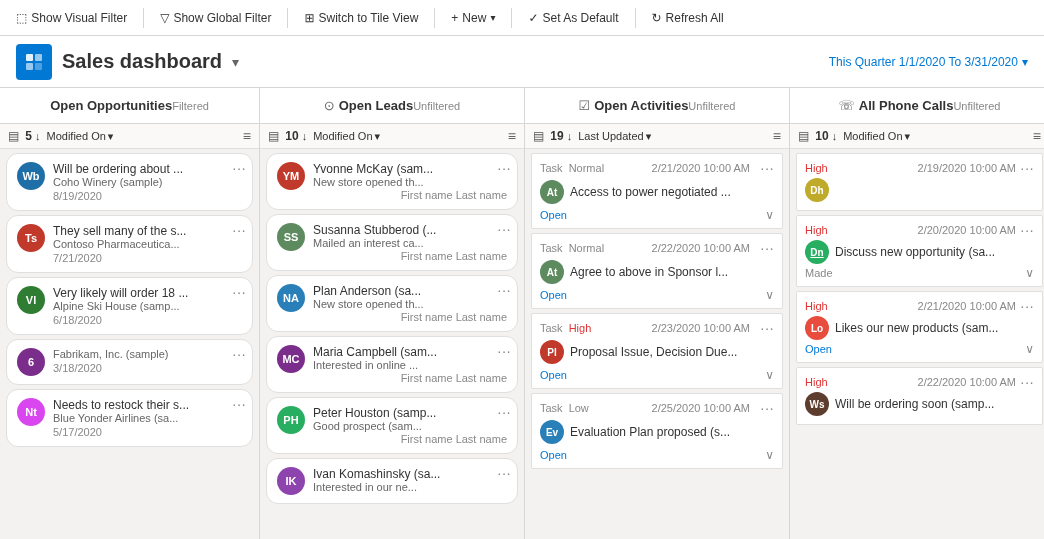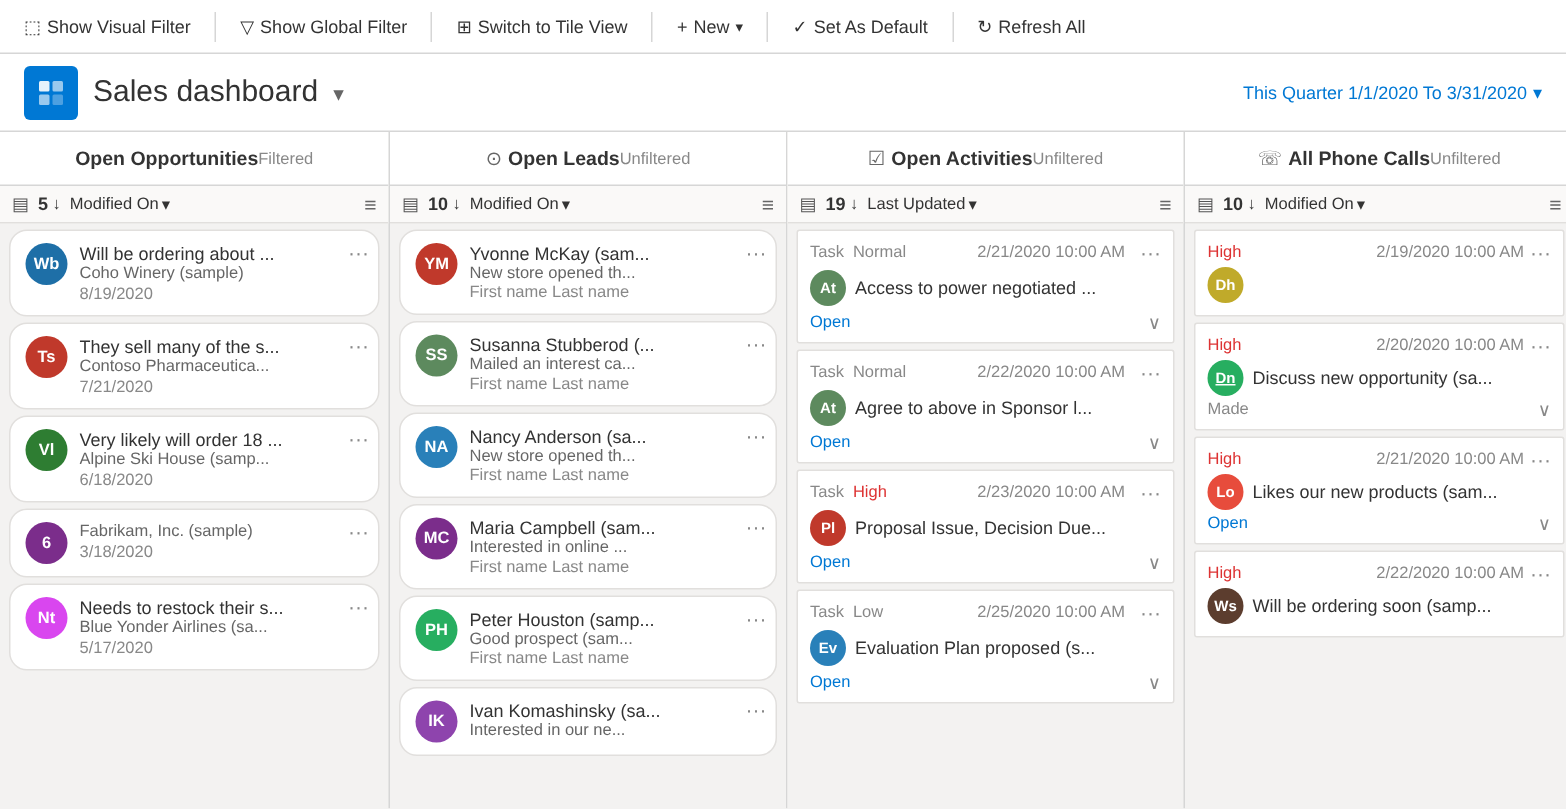--- a/index.html
+++ b/index.html
@@ -24,21 +24,21 @@
       display: flex; align-items: center; justify-content: space-between;
       height: 52px; background: #fff; border-bottom: 1px solid #d6d6d6;
       padding: 0 16px;
     }
     .header-left { display: flex; align-items: center; gap: 10px; }
     .app-icon {
       width: 36px; height: 36px; background: #0078d4; border-radius: 4px;
       display: flex; align-items: center; justify-content: center;
       color: white; font-size: 16px;
     }
-    .header-title { font-size: 20px; font-weight: 400; color: #333; }
+    .header-title { font-size: 20px; font-weight: 700; color: #333; }
     .header-chevron { color: #666; font-size: 14px; cursor: pointer; }
     .header-right { font-size: 12px; color: #0078d4; display: flex; align-items: center; gap: 4px; cursor: pointer; }
 
     
     .main-content {
       display: flex; height: calc(539px - 88px); overflow: hidden;
     }
 
     
     .column {
@@ -102,21 +102,21 @@
     .phone-title { font-size: 12px; color: #333; display: flex; align-items: center; gap: 6px; margin-bottom: 2px; }
     .phone-status { font-size: 11px; color: #888; display: flex; align-items: center; justify-content: space-between; }
     .made-status { color: #888; }
 
     
     .num-badge { display: flex; align-items: center; gap: 3px; font-size: 12px; font-weight: 600; color: #333; }
 
     .col-leads { width: 265px; min-width: 265px; }
     .col-activities { width: 265px; min-width: 265px; }
 
-    .filter-name-line { font-size: 11px; color: #888; margin-top: 1px; }
+    .filter-name-line { font-size: 11px; color: #888; margin-top: 1px; text-align: right; }
   </style>
 </head>
 <body>
 
 <div class="toolbar">
   <button class="toolbar-btn">
     <span>⬚</span>
     <span>Show Visual Filter</span>
   </button>
   <div class="toolbar-divider"></div>
@@ -283,21 +283,21 @@
             <div class="card-sub">Mailed an interest ca...</div>
             <div class="filter-name-line">First name Last name</div>
           </div>
           <span class="card-more">···</span>
         </div>
       </div>
       <div class="card">
         <div class="card-row">
           <div class="card-avatar" style="background:#2980b9;">NA</div>
           <div class="card-content">
-            <div class="card-title">Nancy Anderson (sa...</div>
+            <div class="card-title">Plan Anderson (sa...</div>
             <div class="card-sub">New store opened th...</div>
             <div class="filter-name-line">First name Last name</div>
           </div>
           <span class="card-more">···</span>
         </div>
       </div>
       <div class="card">
         <div class="card-row">
           <div class="card-avatar" style="background:#7b2d8b;">MC</div>
           <div class="card-content">

